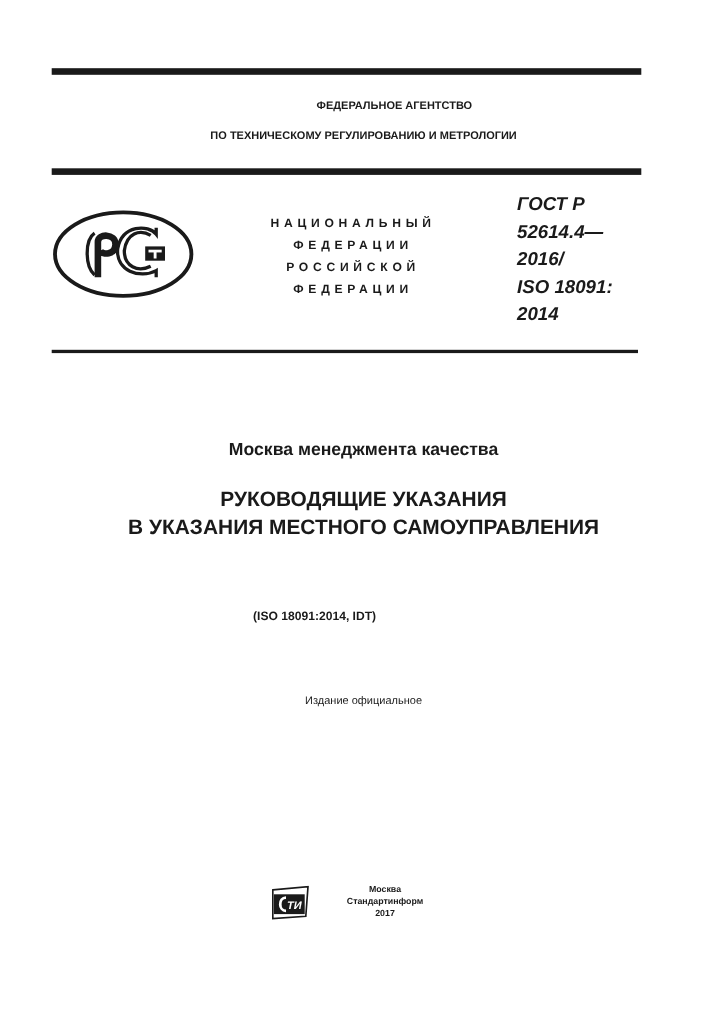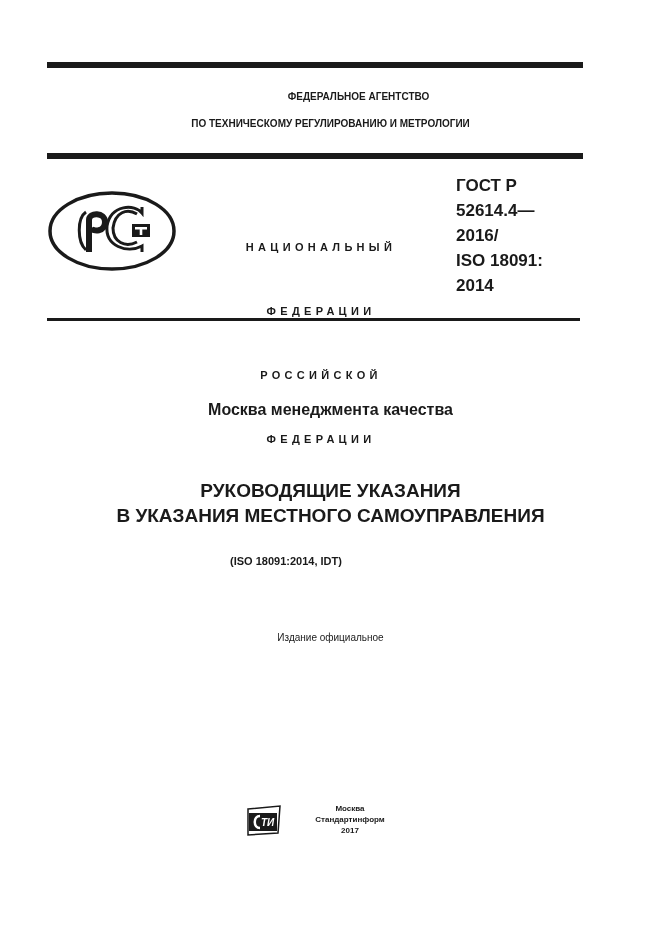--- a/index.html
+++ b/index.html
@@ -47,29 +47,30 @@
       position: absolute;
       left: 222px;
       top: 193px;
       width: 198px;
       text-align: center;
       font-weight: bold;
       font-size: 11px;
       letter-spacing: 4.3px;
       line-height: 20px;
     }
-    .national div { white-space: nowrap; margin-top: 44px; }
+    .national div { white-space: nowrap; }
 
     .gost-num {
       position: absolute;
-      left: 456px;
+      left: 470px;
       top: 173px;
       font-weight: bold;
       font-size: 17px;
       line-height: 25px;
+      font-style: italic;
     }
     .gost-num div { white-space: nowrap; }
 
     .subtitle {
       position: absolute;
       left: 0;
       top: 401px;
       width: 661px;
       text-align: center;
       font-weight: bold;
@@ -77,21 +78,20 @@
     }
     .main-title {
       position: absolute;
       left: 0;
       top: 442px;
       width: 661px;
       text-align: center;
       font-weight: bold;
       font-size: 19px;
       line-height: 25px;
-      margin-top: 36px;
     }
     .main-title div { white-space: nowrap; }
 
     .idt {
       position: absolute;
       left: 0;
       top: 555px;
       width: 572px;
       text-align: center;
       font-weight: bold;

